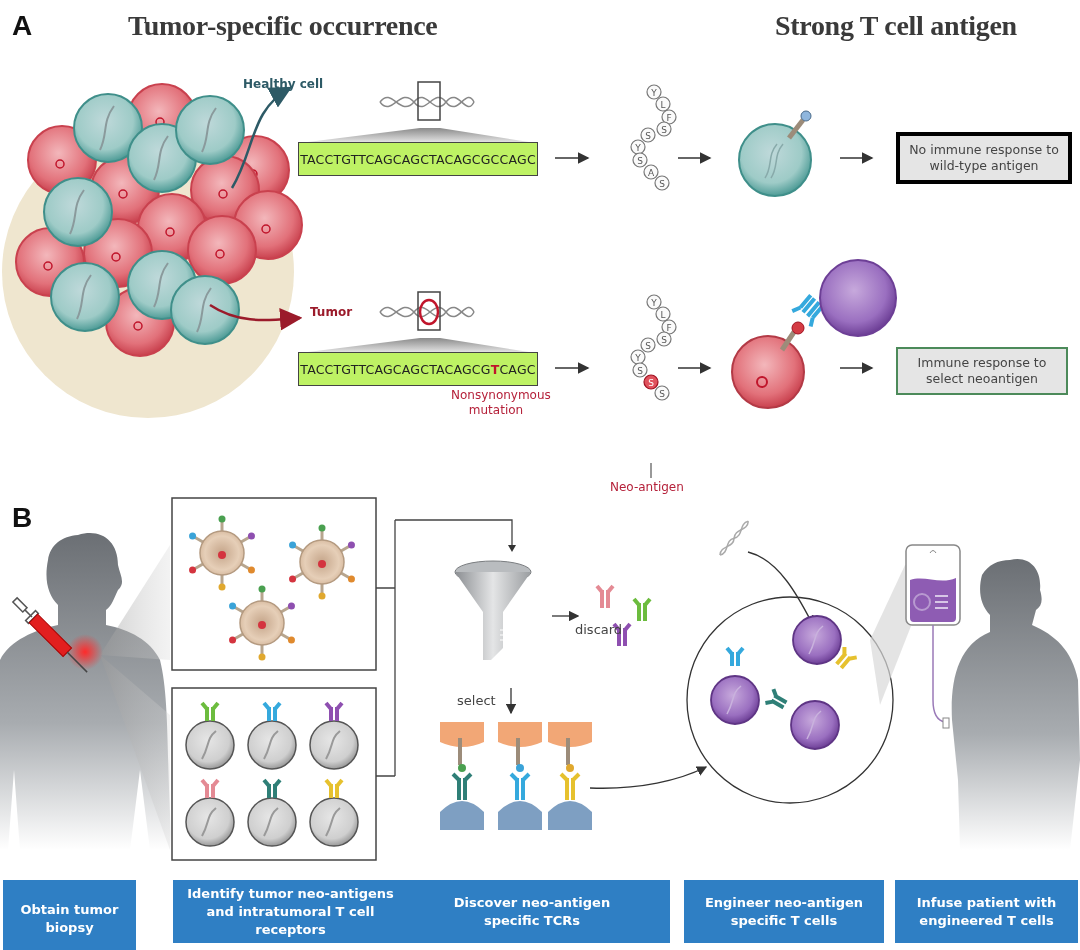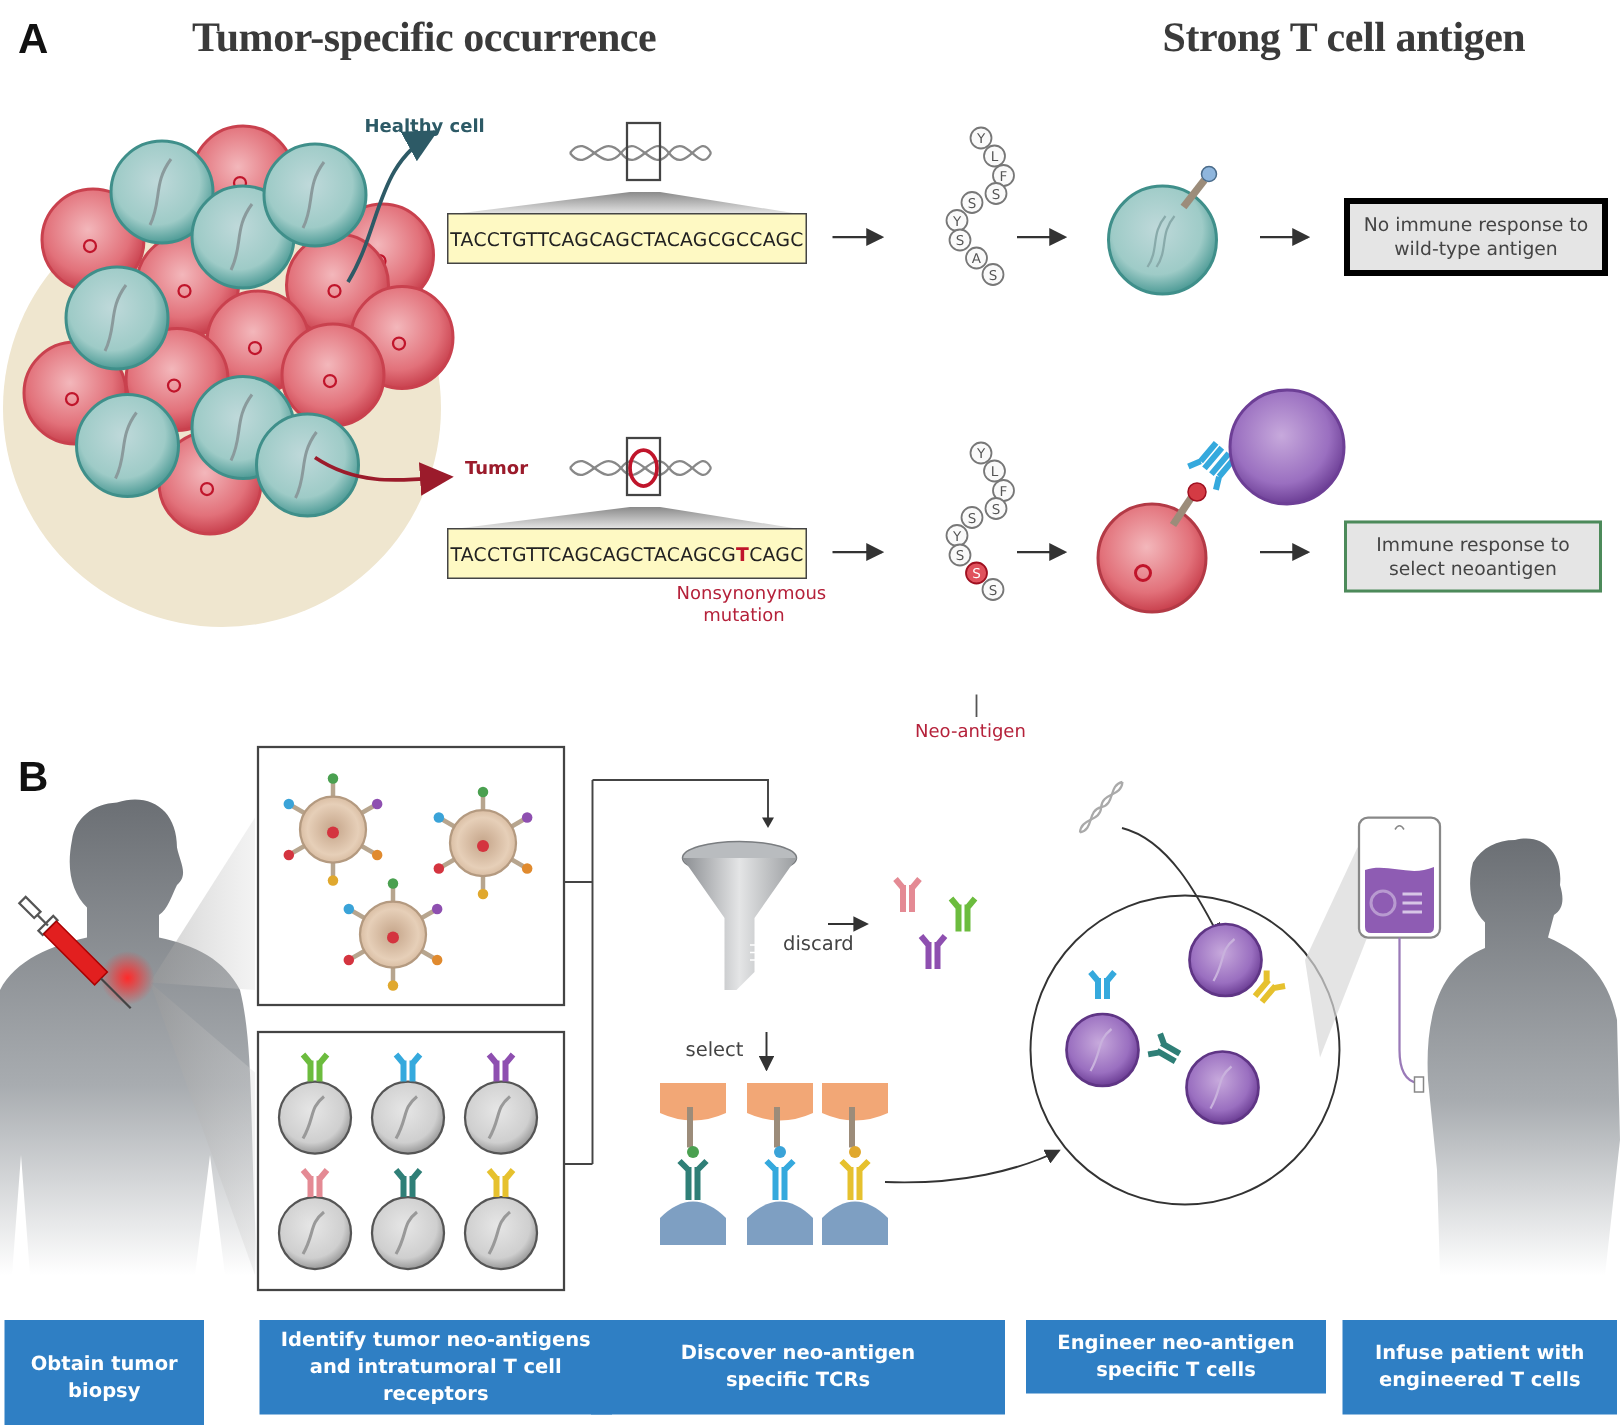--- a/index.html
+++ b/index.html
@@ -2,21 +2,21 @@
 <html><head>
 <meta charset="utf-8">
 <style>
   html,body{margin:0;padding:0;background:#ffffff;}
   body{width:1080px;height:950px;position:relative;overflow:hidden;font-family:"DejaVu Sans","Liberation Sans",sans-serif;color:#333;}
   .abs{position:absolute;}
   .panel-letter{font-family:"Liberation Sans",sans-serif;font-weight:bold;font-size:28px;color:#111;}
   .section-title{font-family:Liberation Serif, serif;font-weight:bold;font-size:28px;color:#3a3a3a;letter-spacing:-0.3px;}
   .label-teal{font-size:12px;font-weight:bold;color:#2d5a66;}
   .label-red{font-size:12px;font-weight:bold;color:#9b1b2b;}
-  .seqbox{border:1.5px solid #444;background:#fef9c3;font-family:"DejaVu Sans",sans-serif;font-size:12.5px;color:#222;display:flex;align-items:center;justify-content:center;letter-spacing:0.2px;}
+  .seqbox{border:1.5px solid #444;background:#bef264;font-family:"DejaVu Sans",sans-serif;font-size:12.5px;color:#222;display:flex;align-items:center;justify-content:center;letter-spacing:0.2px;}
   .seqbox .mut{color:#c0152b;font-weight:bold;}
   .result-box{background:#e5e5e5;font-size:12.5px;color:#444;text-align:center;display:flex;align-items:center;justify-content:center;line-height:16px;}
   .result-red{border:4px solid #000000;}
   .result-green{border:2px solid #4c8a5a;}
   .annot-red{font-size:12px;color:#b5213a;text-align:center;line-height:15px;}
   .small-text{font-size:13px;color:#444;}
   .step{background:#2f7fc4;color:#fff;font-weight:bold;font-size:13px;text-align:center;display:flex;align-items:center;justify-content:center;line-height:18px;}
   svg{position:absolute;left:0;top:0;}
 </style>
 </head>
@@ -489,30 +489,30 @@
 <div class="abs annot-red" style="left:610px;top:480px;">Neo-antigen</div>
 
 <div class="abs result-box result-red" style="left:896px;top:132px;width:168px;height:44px;">
   <span style="width:150px;">No immune response to wild-type antigen</span>
 </div>
 <div class="abs result-box result-green" style="left:896px;top:347px;width:168px;height:44px;">
   <span style="width:130px;">Immune response to select neoantigen</span>
 </div>
 
 <div class="abs panel-letter" style="left:12px;top:502px;">B</div>
-<div class="abs small-text" style="left:522px;top:622px;">discard</div>
+<div class="abs small-text" style="left:575px;top:622px;">discard</div>
 <div class="abs small-text" style="left:457px;top:693px;">select</div>
 
 <div class="abs step" style="left:3px;top:880px;width:133px;height:77px;">
     <span style="width:110px;">Obtain tumor biopsy</span>
   </div>
 <div class="abs step" style="left:148px;top:880px;width:235px;height:63px;margin-left:25px;">
     <span style="width:225px;">Identify tumor neo-antigens and intratumoral T cell receptors</span>
   </div>
 <div class="abs step" style="left:394px;top:880px;width:276px;height:63px;">
     <span style="width:160px;">Discover neo-antigen specific TCRs</span>
   </div>
-<div class="abs step" style="left:684px;top:880px;width:200px;height:49px;justify-content:center;">
+<div class="abs step" style="left:684px;top:880px;width:200px;height:63px;justify-content:center;">
     <span style="width:170px;">Engineer neo-antigen specific T cells</span>
   </div>
 <div class="abs step" style="left:895px;top:880px;width:183px;height:63px;">
     <span style="width:150px;">Infuse patient with engineered T cells</span>
   </div>
 
 </body></html>

